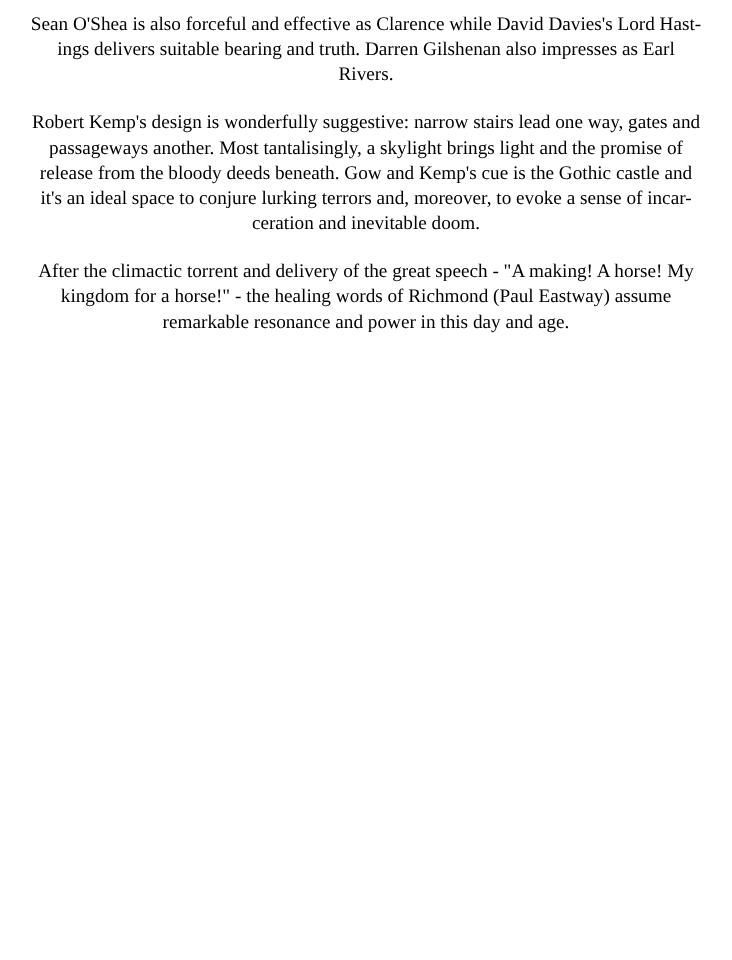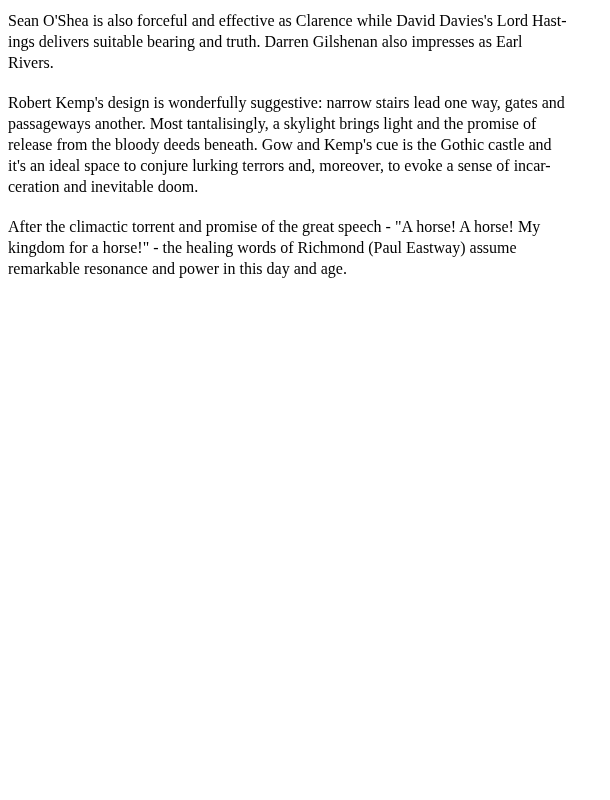--- a/index.html
+++ b/index.html
@@ -7,20 +7,21 @@
     color: #000000;
   }
   body {
     margin: 8px;
     width: 594px;
     font-family: "Liberation Serif", "DejaVu Serif", serif;
     font-size: 16px;
   }
   .article {
     width: 594px;
+    text-align: center;
   }
   p.para {
     white-space: pre-line;      
     line-height: 21px;
     margin: 19px 0;
   }
   p.para:first-child {
     margin-top: 2px;
   }
 </style>
@@ -29,16 +30,16 @@
 
 <div class="article">
   <p class="para">Sean O'Shea is also forceful and effective as Clarence while David Davies's Lord Hast-
 ings delivers suitable bearing and truth. Darren Gilshenan also impresses as Earl
 Rivers.</p>
   <p class="para">Robert Kemp's design is wonderfully suggestive: narrow stairs lead one way, gates and
 passageways another. Most tantalisingly, a skylight brings light and the promise of
 release from the bloody deeds beneath. Gow and Kemp's cue is the Gothic castle and
 it's an ideal space to conjure lurking terrors and, moreover, to evoke a sense of incar-
 ceration and inevitable doom.</p>
-  <p class="para">After the climactic torrent and promise of the great speech - "A horse! A horse! My
+  <p class="para">After the climactic torrent and delivery of the great speech - "A making! A horse! My
 kingdom for a horse!" - the healing words of Richmond (Paul Eastway) assume
 remarkable resonance and power in this day and age.</p>
 </div>
 
 </body></html>

